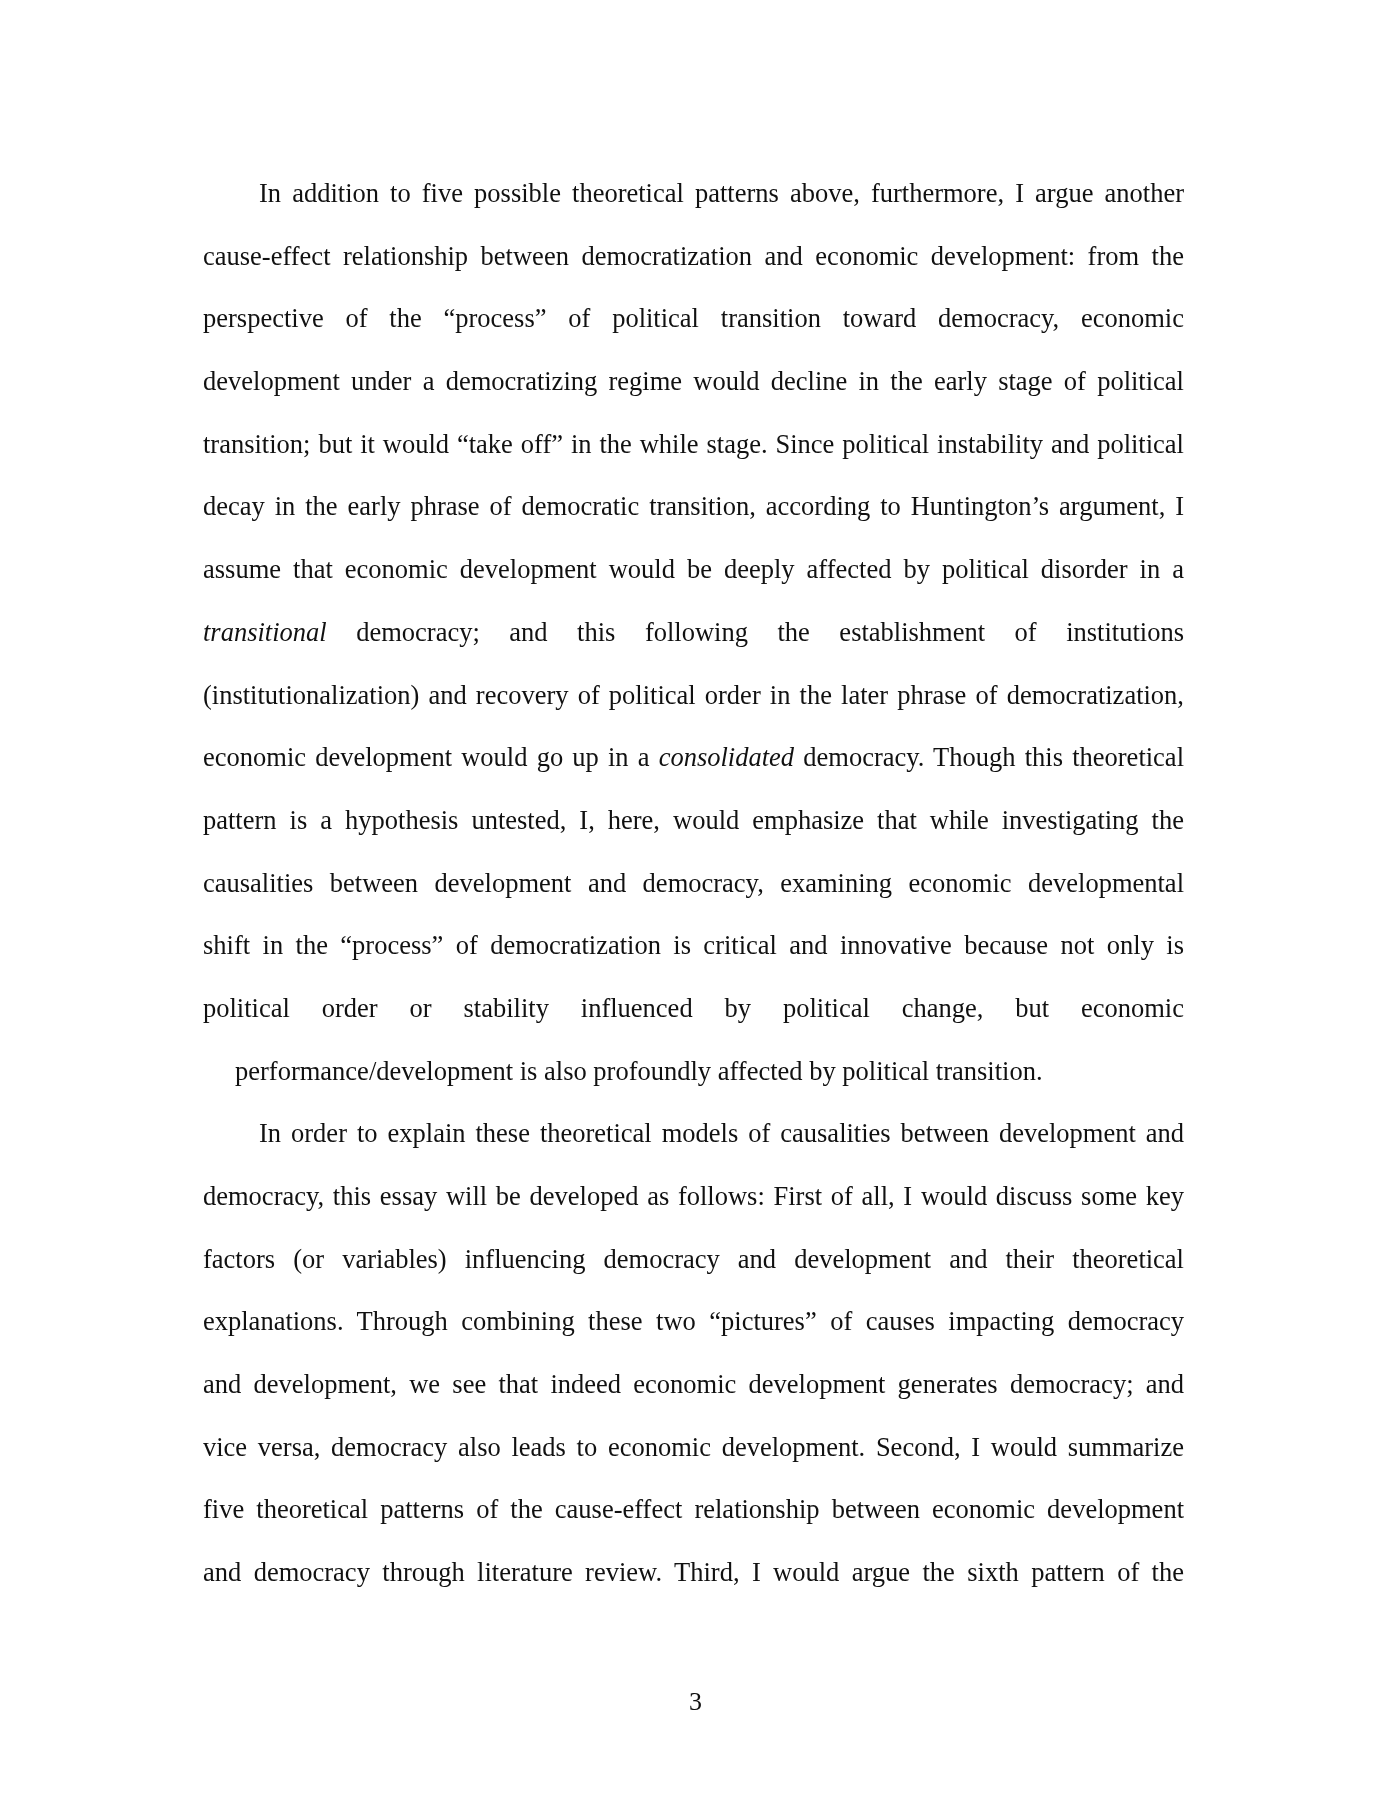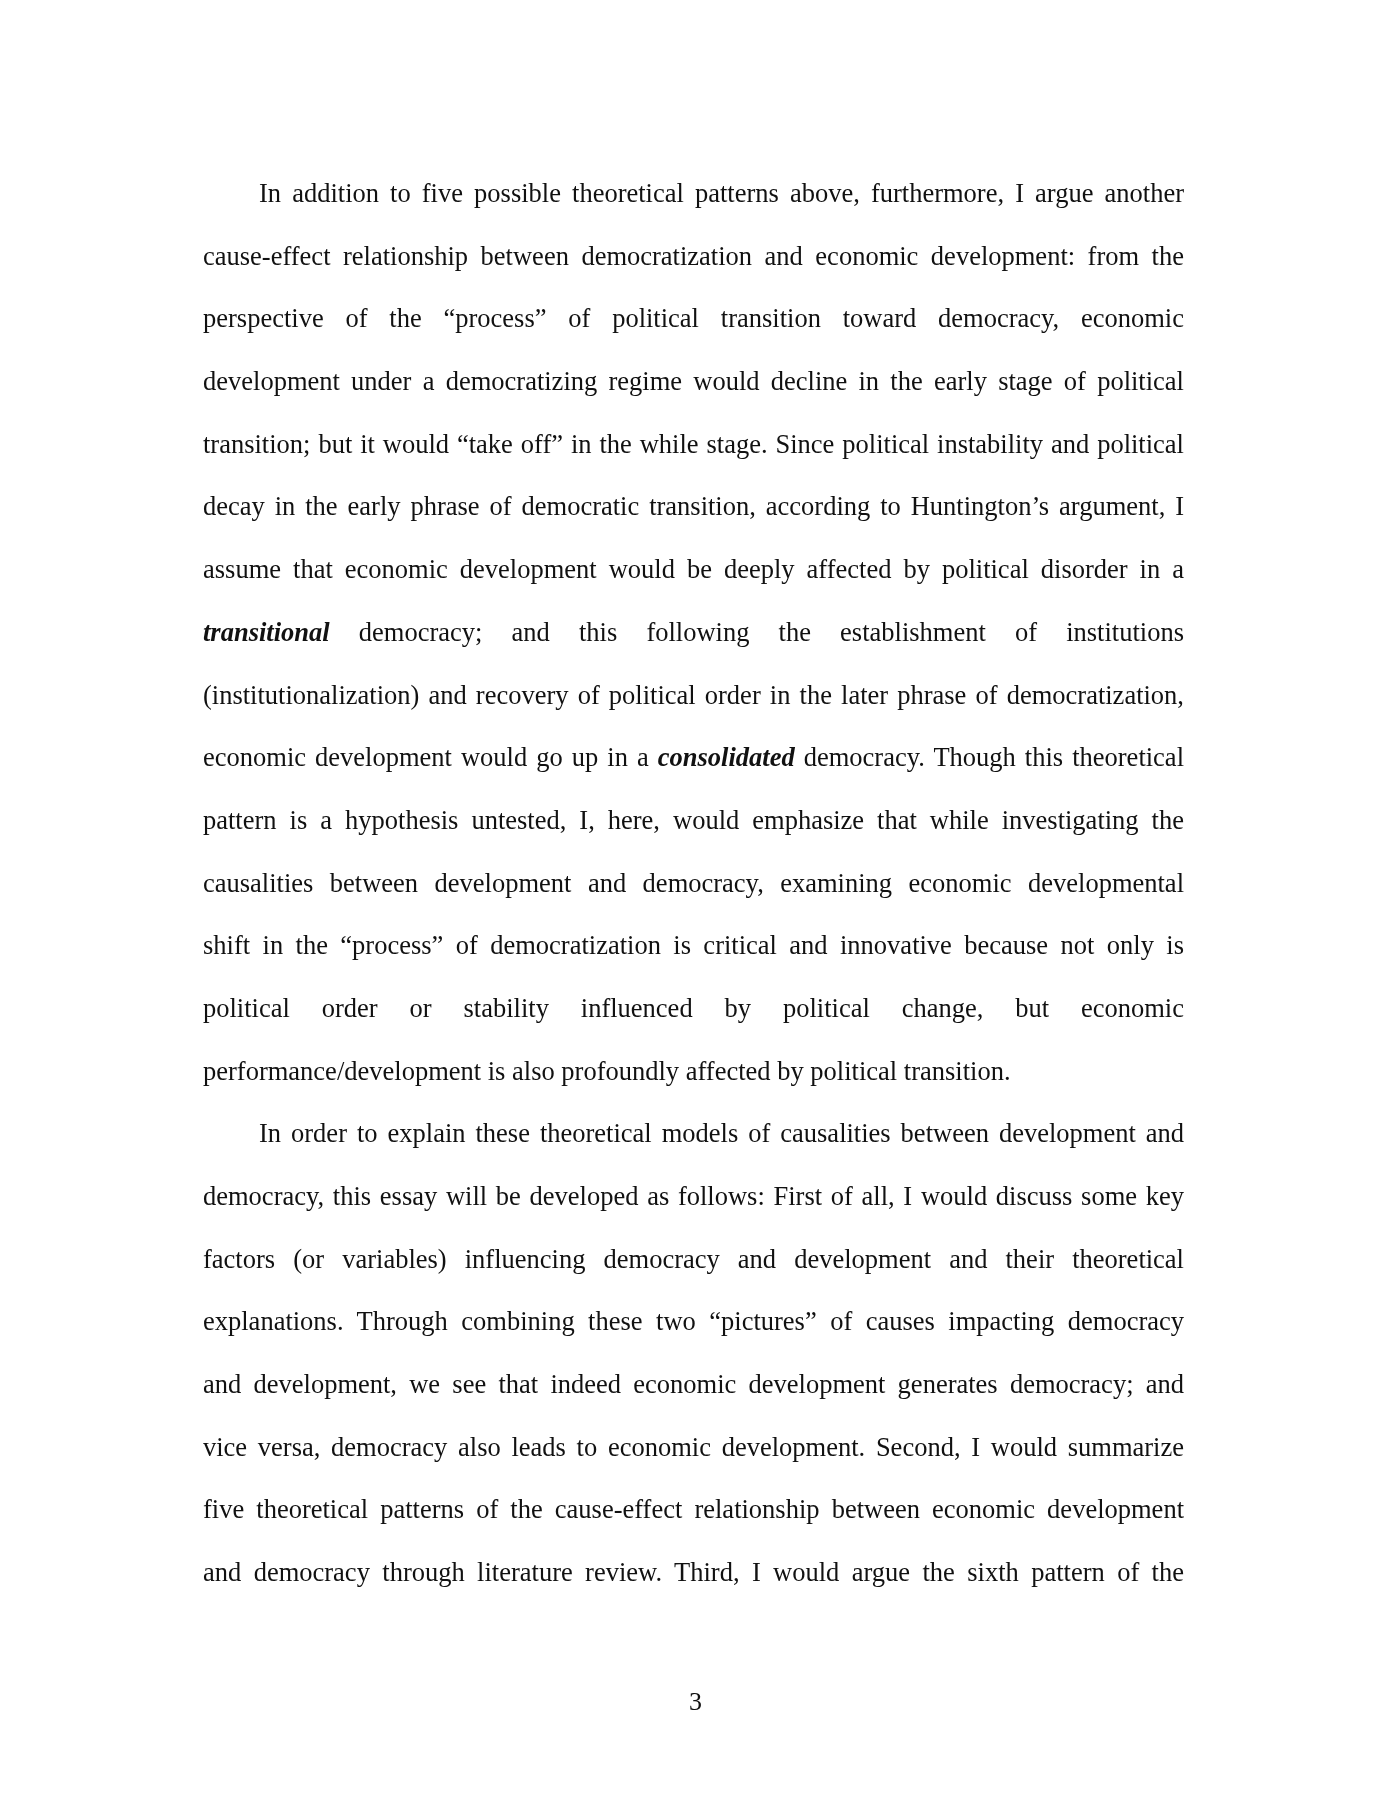--- a/index.html
+++ b/index.html
@@ -37,34 +37,35 @@
     }
     .line {
       display: block;
       height: 62.7px;
       white-space: nowrap;
       text-align: justify;
       text-align-last: justify;
     }
     .line.last {
       text-align-last: left;
+      margin-left: 32px;
     }
     .line.indent {
       padding-left: 56px;
     }
     .page-number {
       position: absolute;
       left: 0;
       width: 1391px;
       top: 1687px;
       text-align: center;
       font-size: 26px;
       line-height: 30px;
     }
-    em { font-style: italic; font-weight: bold; }
+    em { font-style: italic; }
   </style>
 </head>
 <body>
 
 <div class="page">
   <div class="body-text">
     <p class="para">
       <span class="line indent">In addition to five possible theoretical patterns above, furthermore, I argue another</span>
       <span class="line">cause-effect relationship between democratization and economic development: from the</span>
       <span class="line">perspective of the “process” of political transition toward democracy, economic</span>

